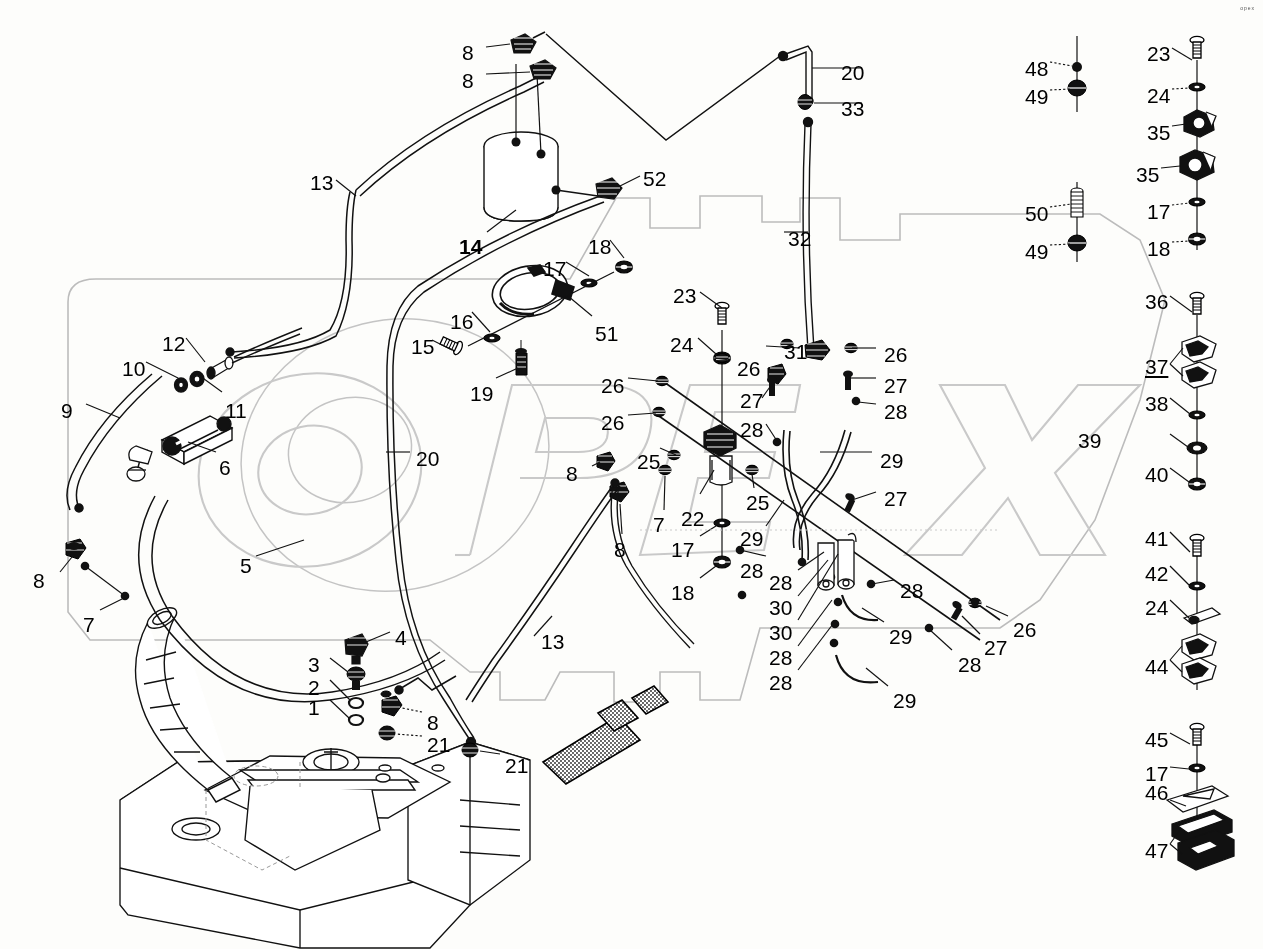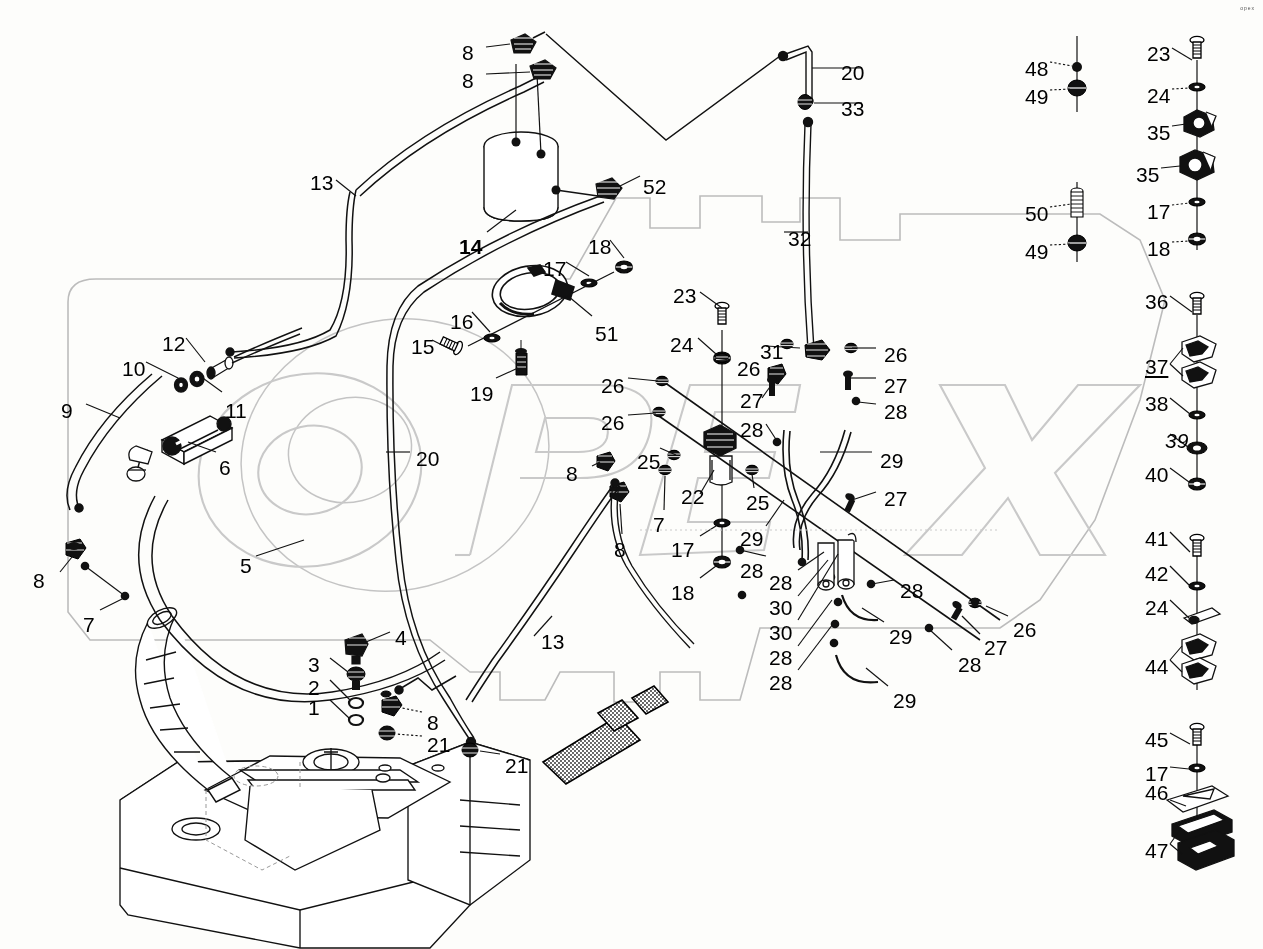--- a/index.html
+++ b/index.html
@@ -635,49 +635,49 @@
     </g>
 
   </svg>
 
   <div id="labels">
       <div class="lbl" style="left: 462px; top: 42px;">8</div>
       <div class="lbl" style="left: 462px; top: 70px;">8</div>
       <div class="lbl" style="left: 841px; top: 62px;">20</div>
       <div class="lbl" style="left: 841px; top: 98px;">33</div>
       <div class="lbl" style="left: 310px; top: 172px;">13</div>
-      <div class="lbl" style="left: 643px; top: 168px; margin-top: 8px;">52</div>
+      <div class="lbl" style="left: 643px; top: 168px;">52</div>
       <div class="lbl" style="left: 459px; top: 236px; font-weight: bold;">14</div>
       <div class="lbl" style="left: 588px; top: 236px;">18</div>
       <div class="lbl" style="left: 788px; top: 228px;">32</div>
       <div class="lbl" style="left: 543px; top: 258px;">17</div>
       <div class="lbl" style="left: 595px; top: 323px;">51</div>
       <div class="lbl" style="left: 450px; top: 311px;">16</div>
       <div class="lbl" style="left: 411px; top: 336px;">15</div>
       <div class="lbl" style="left: 470px; top: 383px;">19</div>
       <div class="lbl" style="left: 162px; top: 333px;">12</div>
       <div class="lbl" style="left: 122px; top: 358px;">10</div>
       <div class="lbl" style="left: 225px; top: 400px;">11</div>
       <div class="lbl" style="left: 61px; top: 400px;">9</div>
       <div class="lbl" style="left: 219px; top: 457px;">6</div>
       <div class="lbl" style="left: 416px; top: 448px;">20</div>
       <div class="lbl" style="left: 673px; top: 285px;">23</div>
       <div class="lbl" style="left: 670px; top: 334px;">24</div>
       <div class="lbl" style="left: 737px; top: 358px;">26</div>
-      <div class="lbl" style="left: 760px; top: 341px;">31</div>
+      <div class="lbl" style="left: 784px; top: 341px;">31</div>
       <div class="lbl" style="left: 884px; top: 344px;">26</div>
       <div class="lbl" style="left: 601px; top: 375px;">26</div>
       <div class="lbl" style="left: 884px; top: 375px;">27</div>
       <div class="lbl" style="left: 601px; top: 412px;">26</div>
       <div class="lbl" style="left: 740px; top: 390px;">27</div>
       <div class="lbl" style="left: 884px; top: 401px;">28</div>
       <div class="lbl" style="left: 740px; top: 419px;">28</div>
       <div class="lbl" style="left: 637px; top: 451px;">25</div>
       <div class="lbl" style="left: 566px; top: 463px;">8</div>
-      <div class="lbl" style="left: 681px; top: 486px; text-align: center;">22</div>
+      <div class="lbl" style="left: 681px; top: 508px; text-align: center;">22</div>
       <div class="lbl" style="left: 746px; top: 492px;">25</div>
       <div class="lbl" style="left: 653px; top: 514px;">7</div>
       <div class="lbl" style="left: 880px; top: 450px;">29</div>
       <div class="lbl" style="left: 614px; top: 539px;">8</div>
       <div class="lbl" style="left: 671px; top: 539px;">17</div>
       <div class="lbl" style="left: 740px; top: 528px;">29</div>
       <div class="lbl" style="left: 671px; top: 582px;">18</div>
       <div class="lbl" style="left: 740px; top: 560px;">28</div>
       <div class="lbl" style="left: 884px; top: 488px;">27</div>
       <div class="lbl" style="left: 769px; top: 572px;">28</div>
@@ -708,21 +708,21 @@
       <div class="lbl" style="left: 1025px; top: 241px;">49</div>
       <div class="lbl" style="left: 1147px; top: 43px;">23</div>
       <div class="lbl" style="left: 1147px; top: 85px;">24</div>
       <div class="lbl" style="left: 1147px; top: 122px;">35</div>
       <div class="lbl" style="left: 1136px; top: 164px;">35</div>
       <div class="lbl" style="left: 1147px; top: 201px;">17</div>
       <div class="lbl" style="left: 1147px; top: 238px;">18</div>
       <div class="lbl" style="left: 1145px; top: 291px;">36</div>
       <div class="lbl" style="left: 1145px; top: 356px; text-decoration: underline;">37</div>
       <div class="lbl" style="left: 1145px; top: 393px;">38</div>
-      <div class="lbl" style="left: 1165px; top: 430px; font-style: italic;">39</div>
+      <div class="lbl" style="left: 1078px; top: 430px;">39</div>
       <div class="lbl" style="left: 1145px; top: 464px;">40</div>
       <div class="lbl" style="left: 1145px; top: 528px;">41</div>
       <div class="lbl" style="left: 1145px; top: 563px;">42</div>
       <div class="lbl" style="left: 1145px; top: 597px;">24</div>
       <div class="lbl" style="left: 1145px; top: 656px;">44</div>
       <div class="lbl" style="left: 1145px; top: 729px;">45</div>
       <div class="lbl" style="left: 1145px; top: 763px;">17</div>
       <div class="lbl" style="left: 1145px; top: 782px;">46</div>
       <div class="lbl" style="left: 1145px; top: 840px;">47</div>
     </div>

